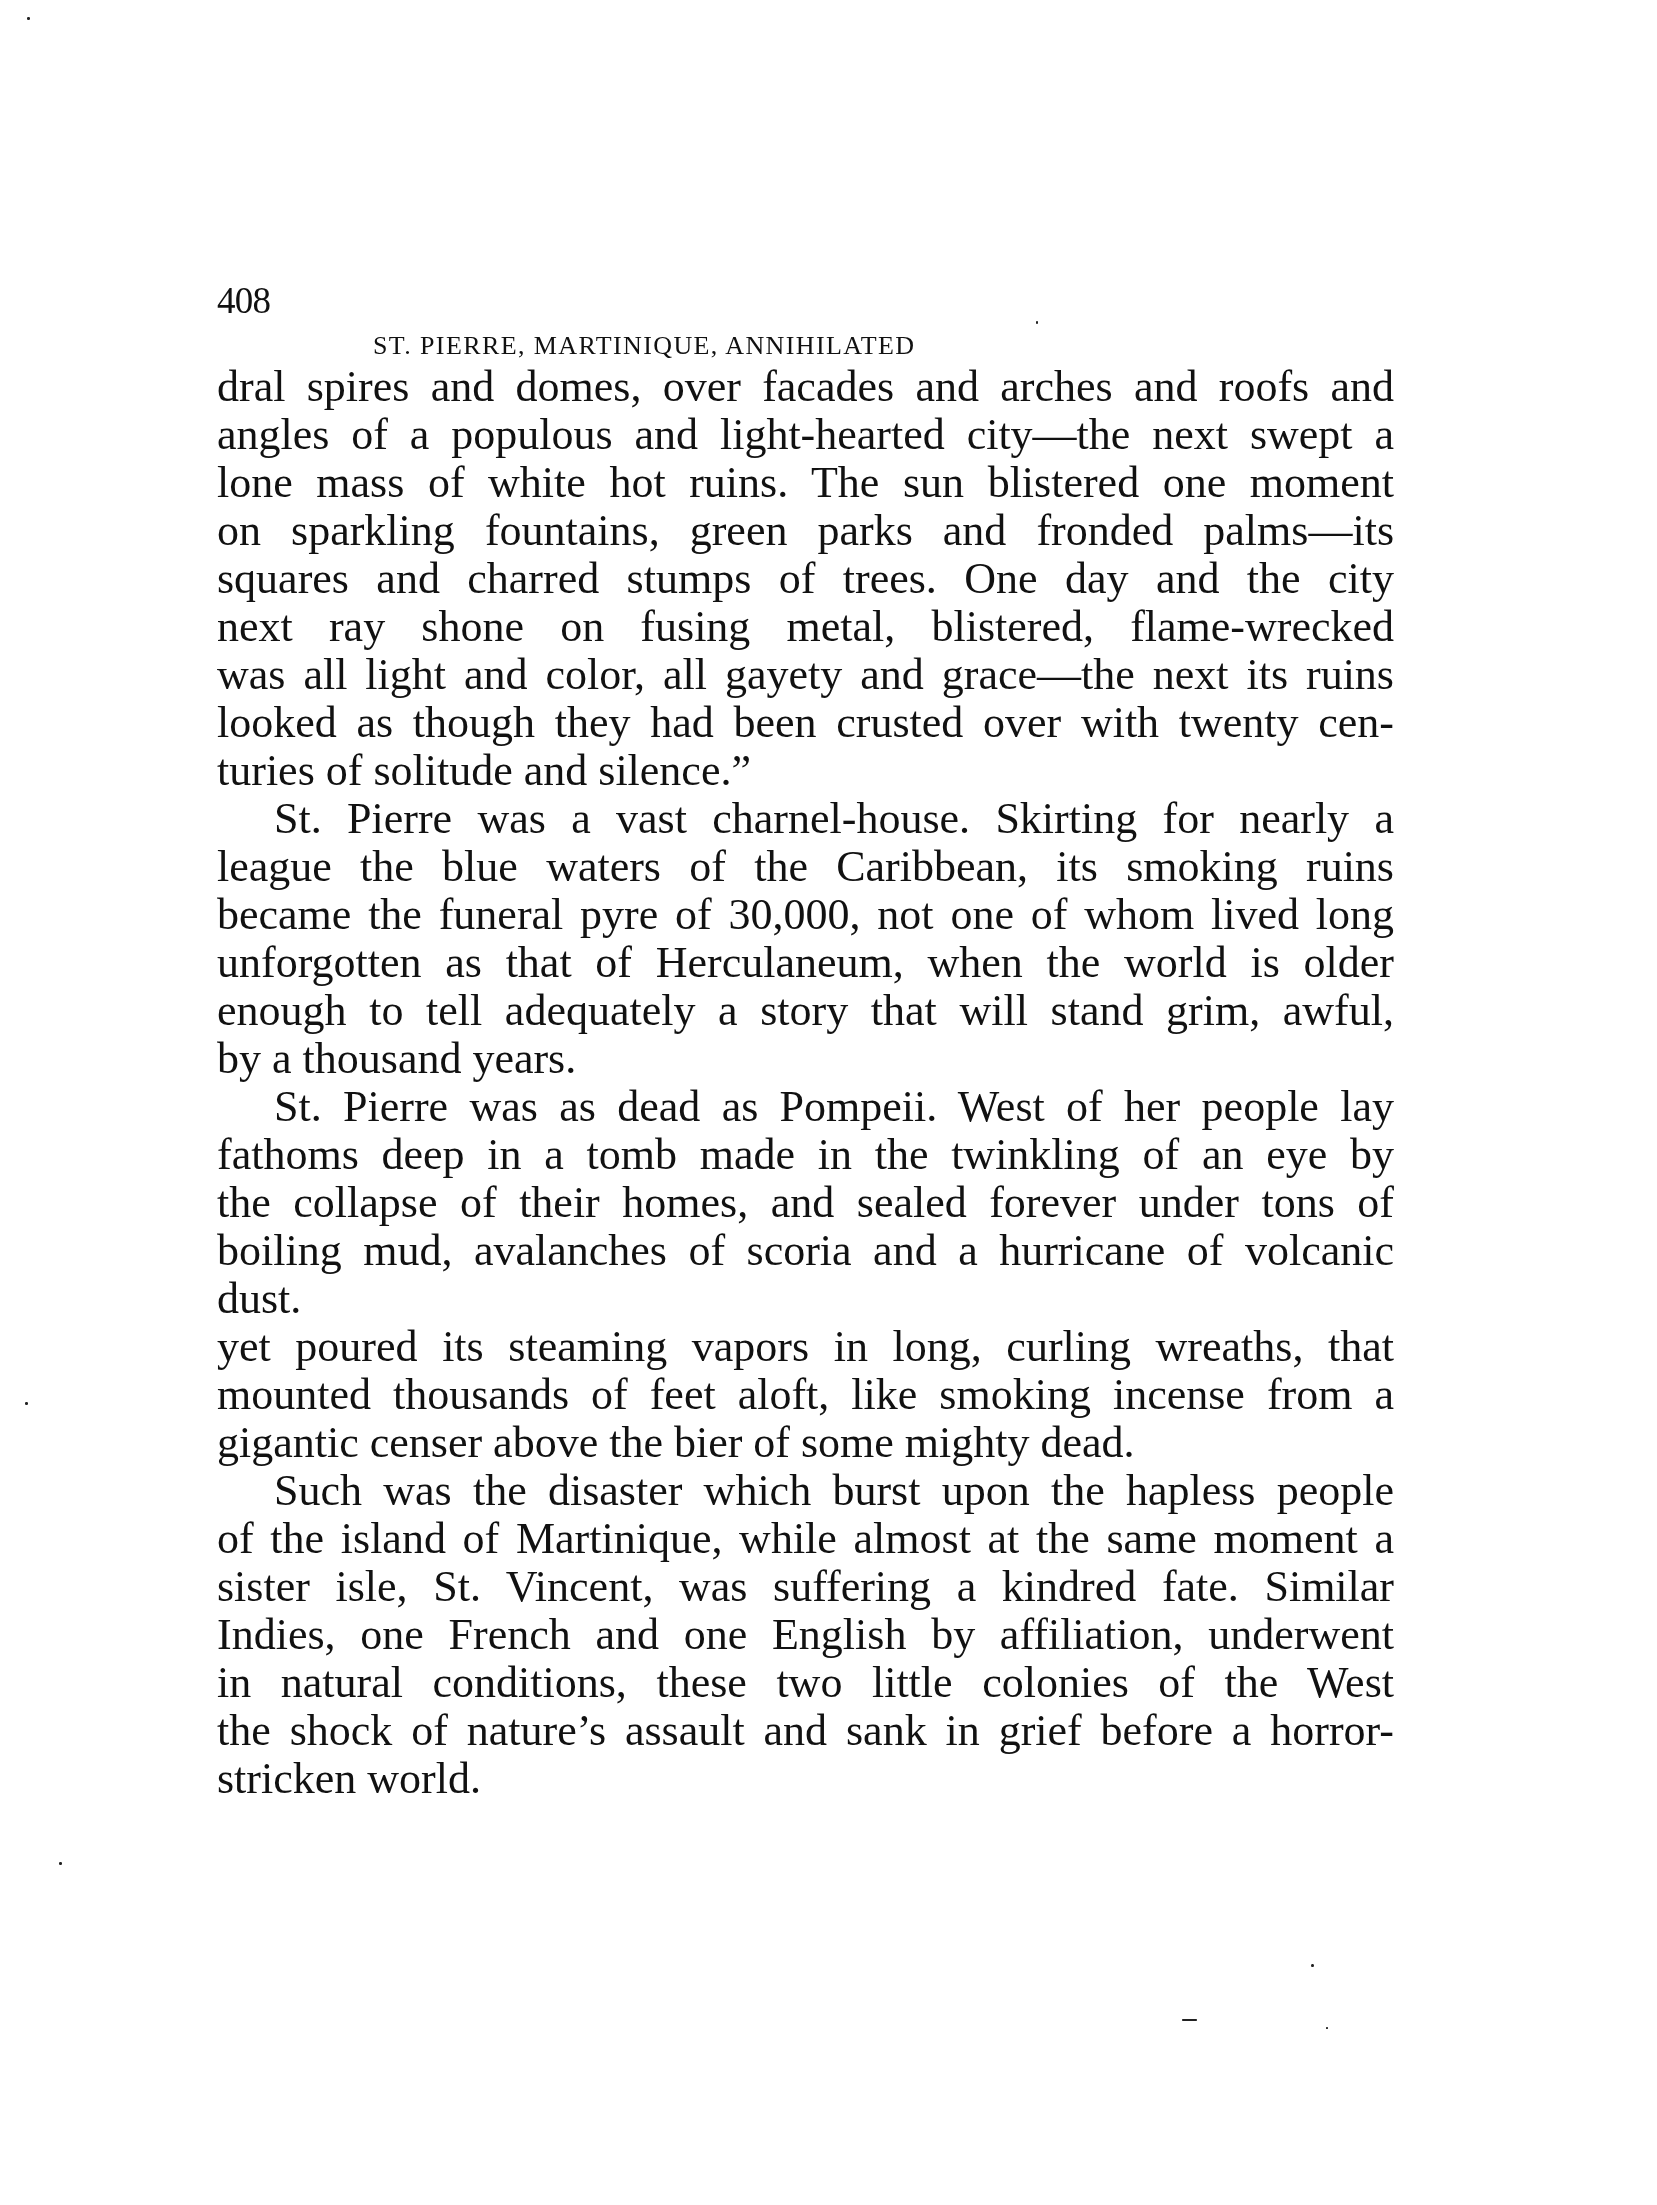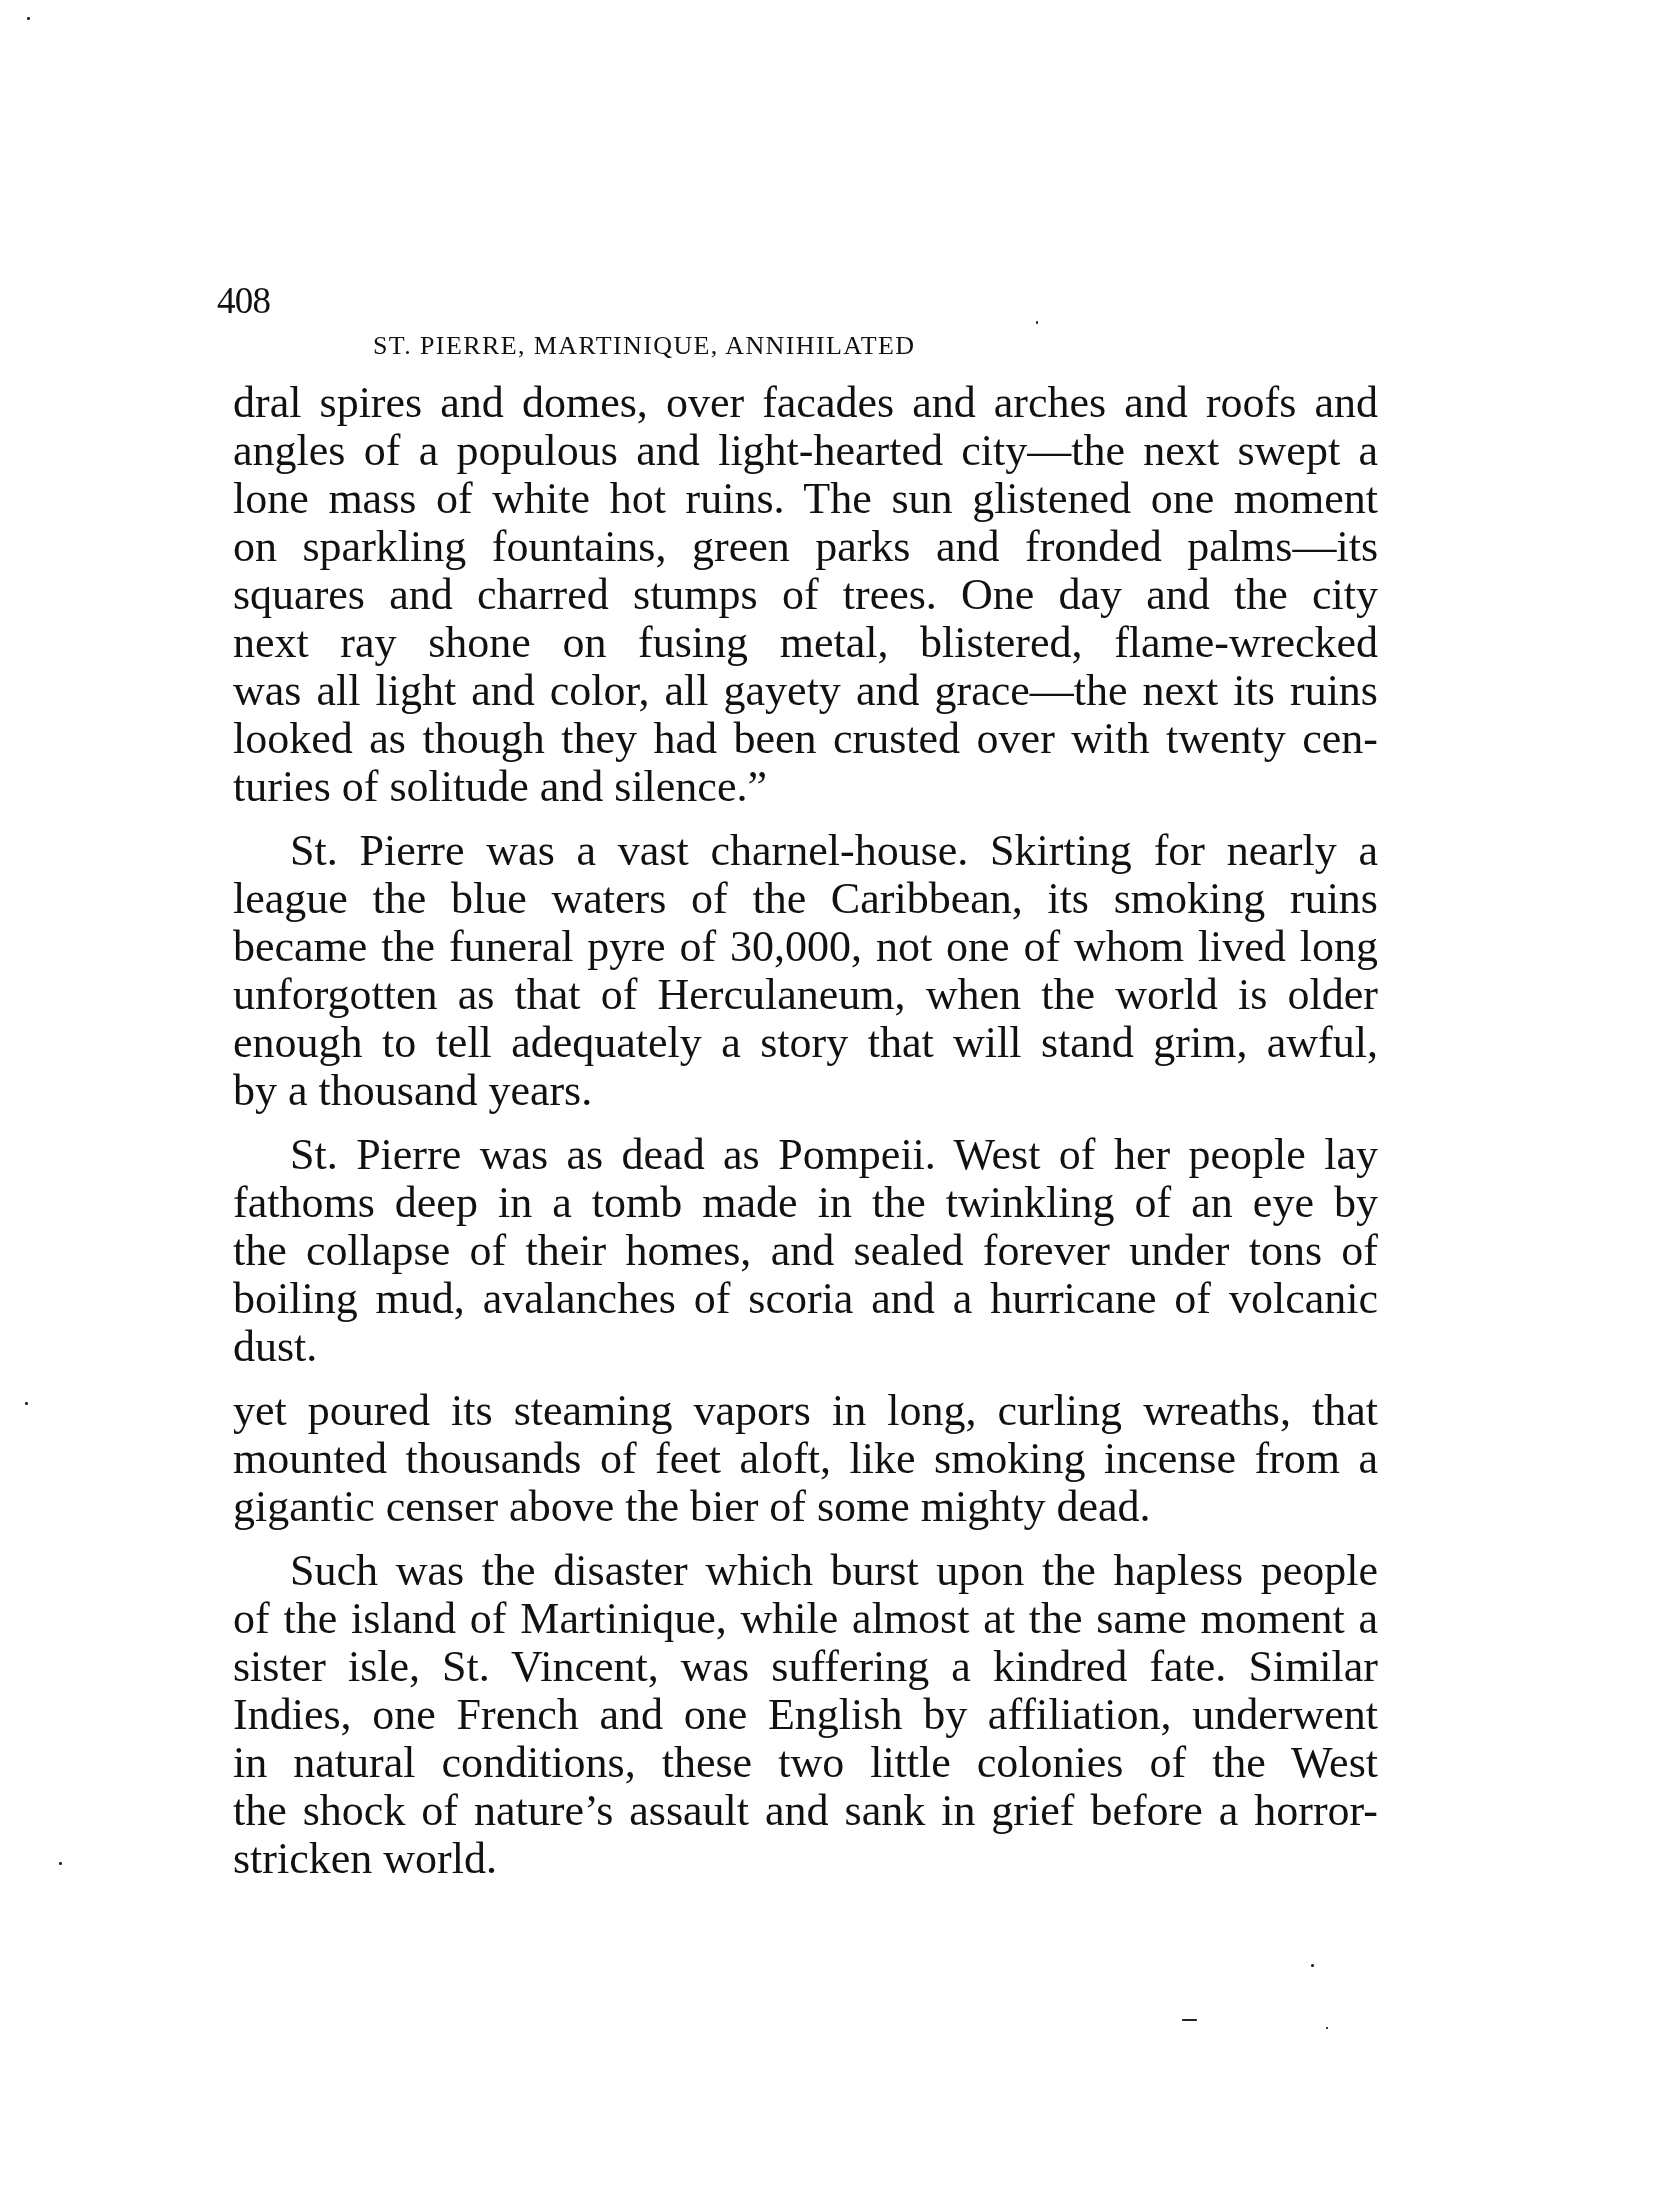--- a/index.html
+++ b/index.html
@@ -51,21 +51,21 @@
       position: absolute;
       left: 217px;
       top: 363px;
       width: 1177px;
       font-size: 44px;
       line-height: 48px;
       text-align: justify;
       hyphens: manual;
     }
     .para {
-      margin: 16px;
+      margin: 0;
       padding: 0;
     }
     .line {
       display: block;
       text-align: justify;
       text-align-last: justify;
       white-space: nowrap;
       height: 48px;
       overflow: visible;
     }
@@ -105,21 +105,21 @@
   <div class="body-text">
 
     <div class="para">
       <div class="line">
           <span class="line-inner">dral spires and domes, over facades and arches and roofs and</span>
         </div>
       <div class="line">
           <span class="line-inner">angles of a populous and light-hearted city—the next swept a</span>
         </div>
       <div class="line">
-          <span class="line-inner">lone mass of white hot ruins.  The sun glistened one moment</span>
+          <span class="line-inner">lone mass of white hot ruins.  The sun blistered one moment</span>
         </div>
       <div class="line">
           <span class="line-inner">on sparkling fountains, green parks and fronded palms—its</span>
         </div>
       <div class="line">
           <span class="line-inner">squares and charred stumps of trees.  One day and the city</span>
         </div>
       <div class="line">
           <span class="line-inner">next ray shone on fusing metal, blistered, flame-wrecked</span>
         </div>

